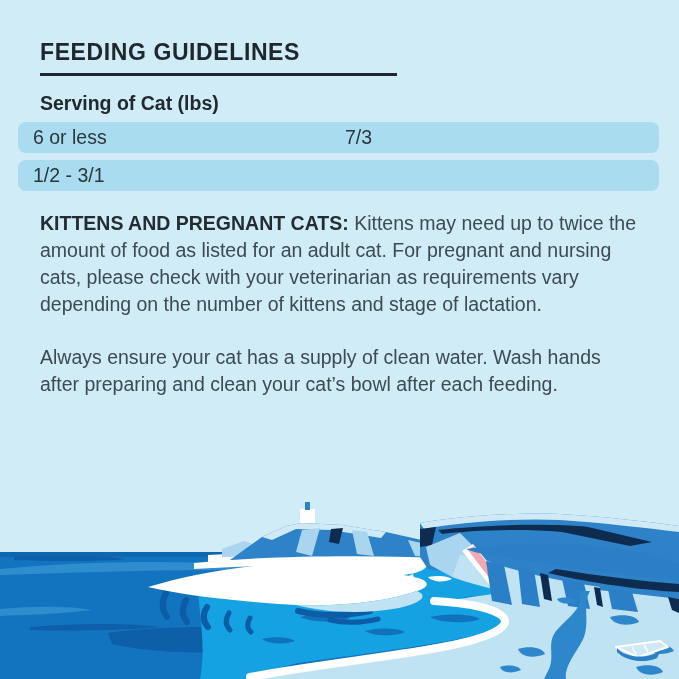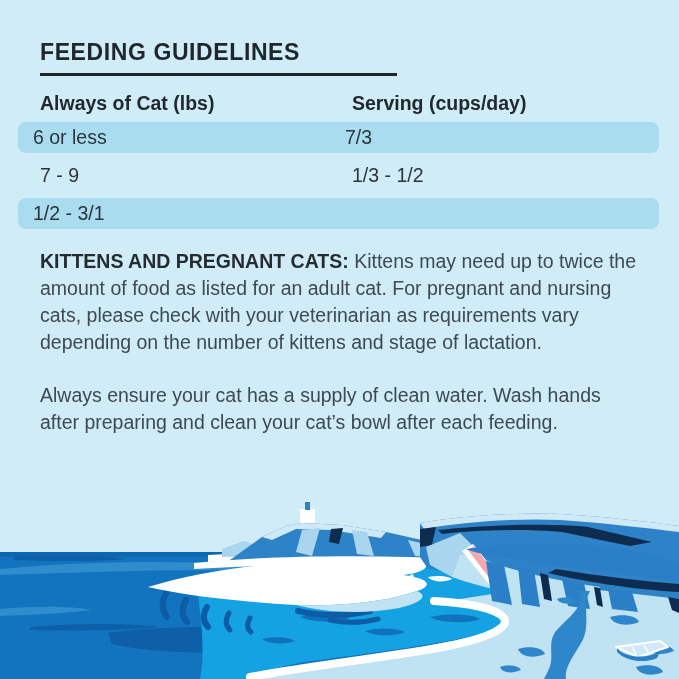--- a/index.html
+++ b/index.html
@@ -73,32 +73,27 @@
 </style>
 </head>
 <body>
 
 <div class="page">
 
   <h1 class="title">FEEDING GUIDELINES</h1>
   <div class="title-rule"></div>
 
   <div class="thead">
-    <span class="col1">Always of Cat (lbs)</span>
-    <span class="col2">Serving (cups/day)</span>
+    <span class="col1">Serving of Cat (lbs)</span>
   </div>
 
   <div class="ftable">
     <div class="frow hl">
       <span class="col1">6 or less</span>
       <span class="col2">7/3</span>
-    </div>
-    <div class="frow">
-      <span class="col1">7 - 9</span>
-      <span class="col2">1/3 - 1/2</span>
     </div>
     <div class="frow hl">
       <span class="col2">1/2 - 3/1</span>
     </div>
   </div>
 
   <p class="note second"><strong>KITTENS AND PREGNANT CATS:</strong> <span>Kittens may need up to twice the amount of food as listed for an adult cat. For pregnant and nursing cats, please check with your veterinarian as requirements vary depending on the number of kittens and stage of lactation.</span></p>
 
   <p class="note">Always ensure your cat has a supply of clean water. Wash hands after preparing and clean your cat’s bowl after each feeding.</p>
 

